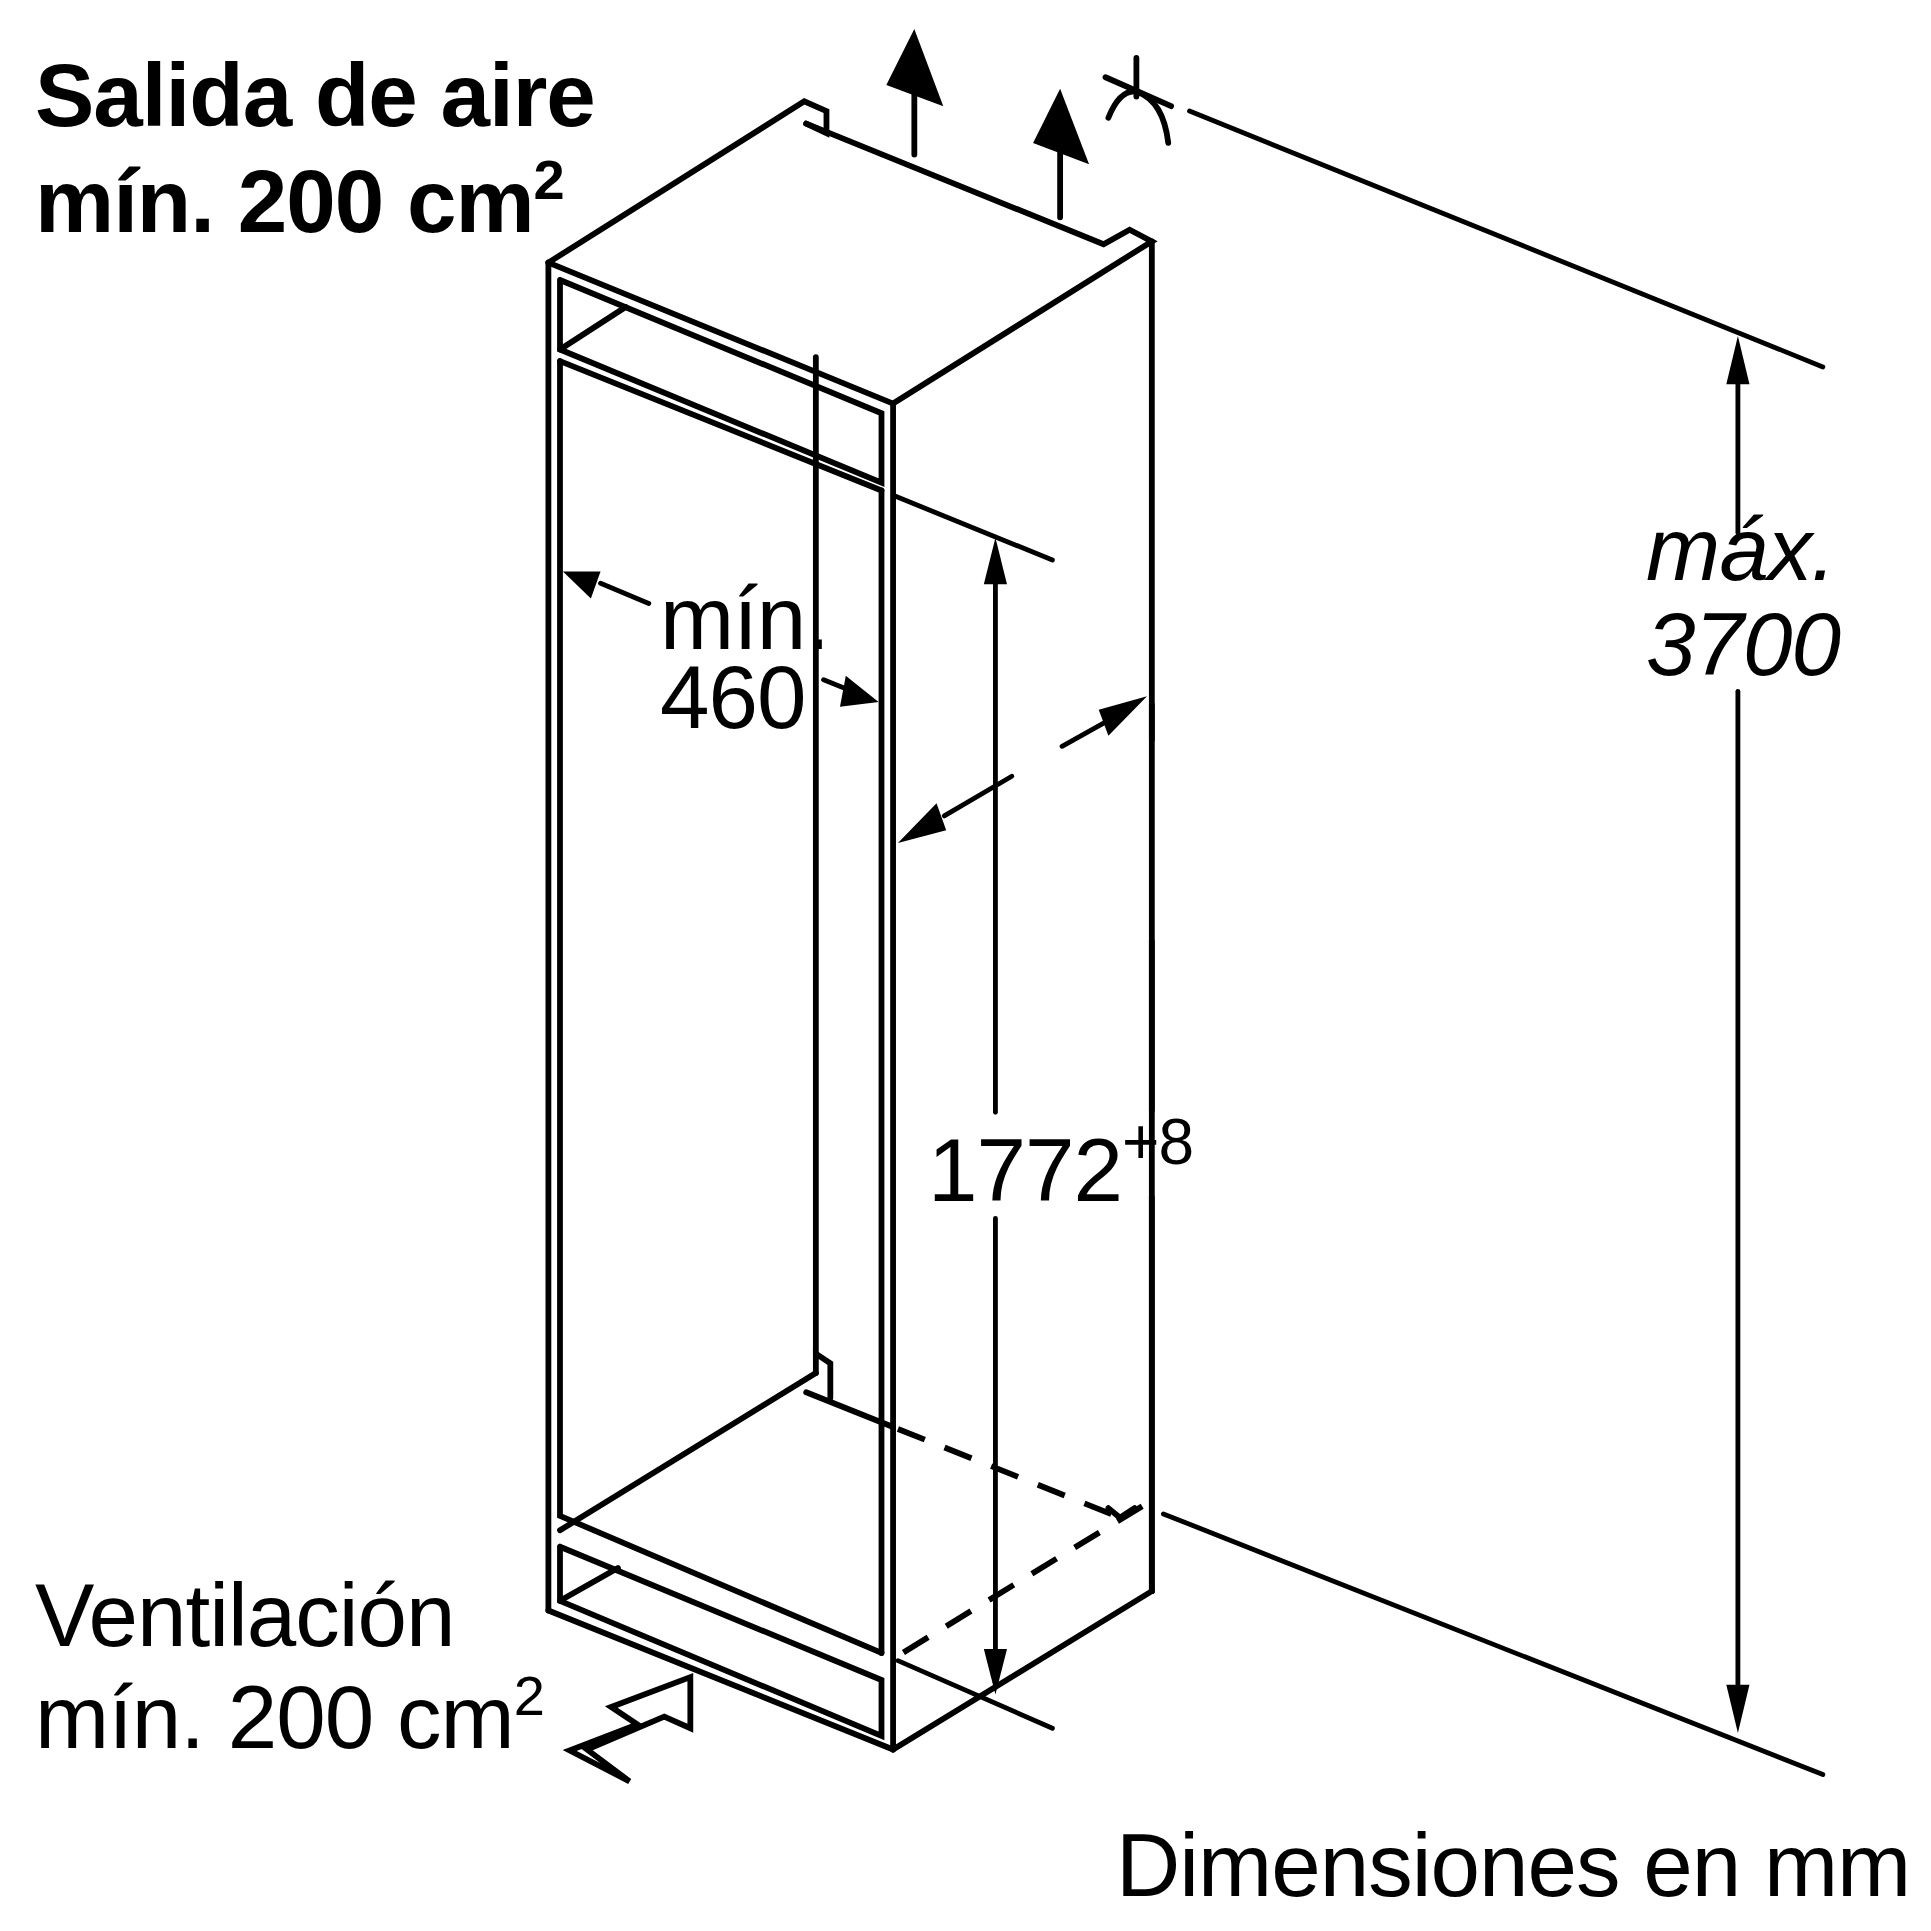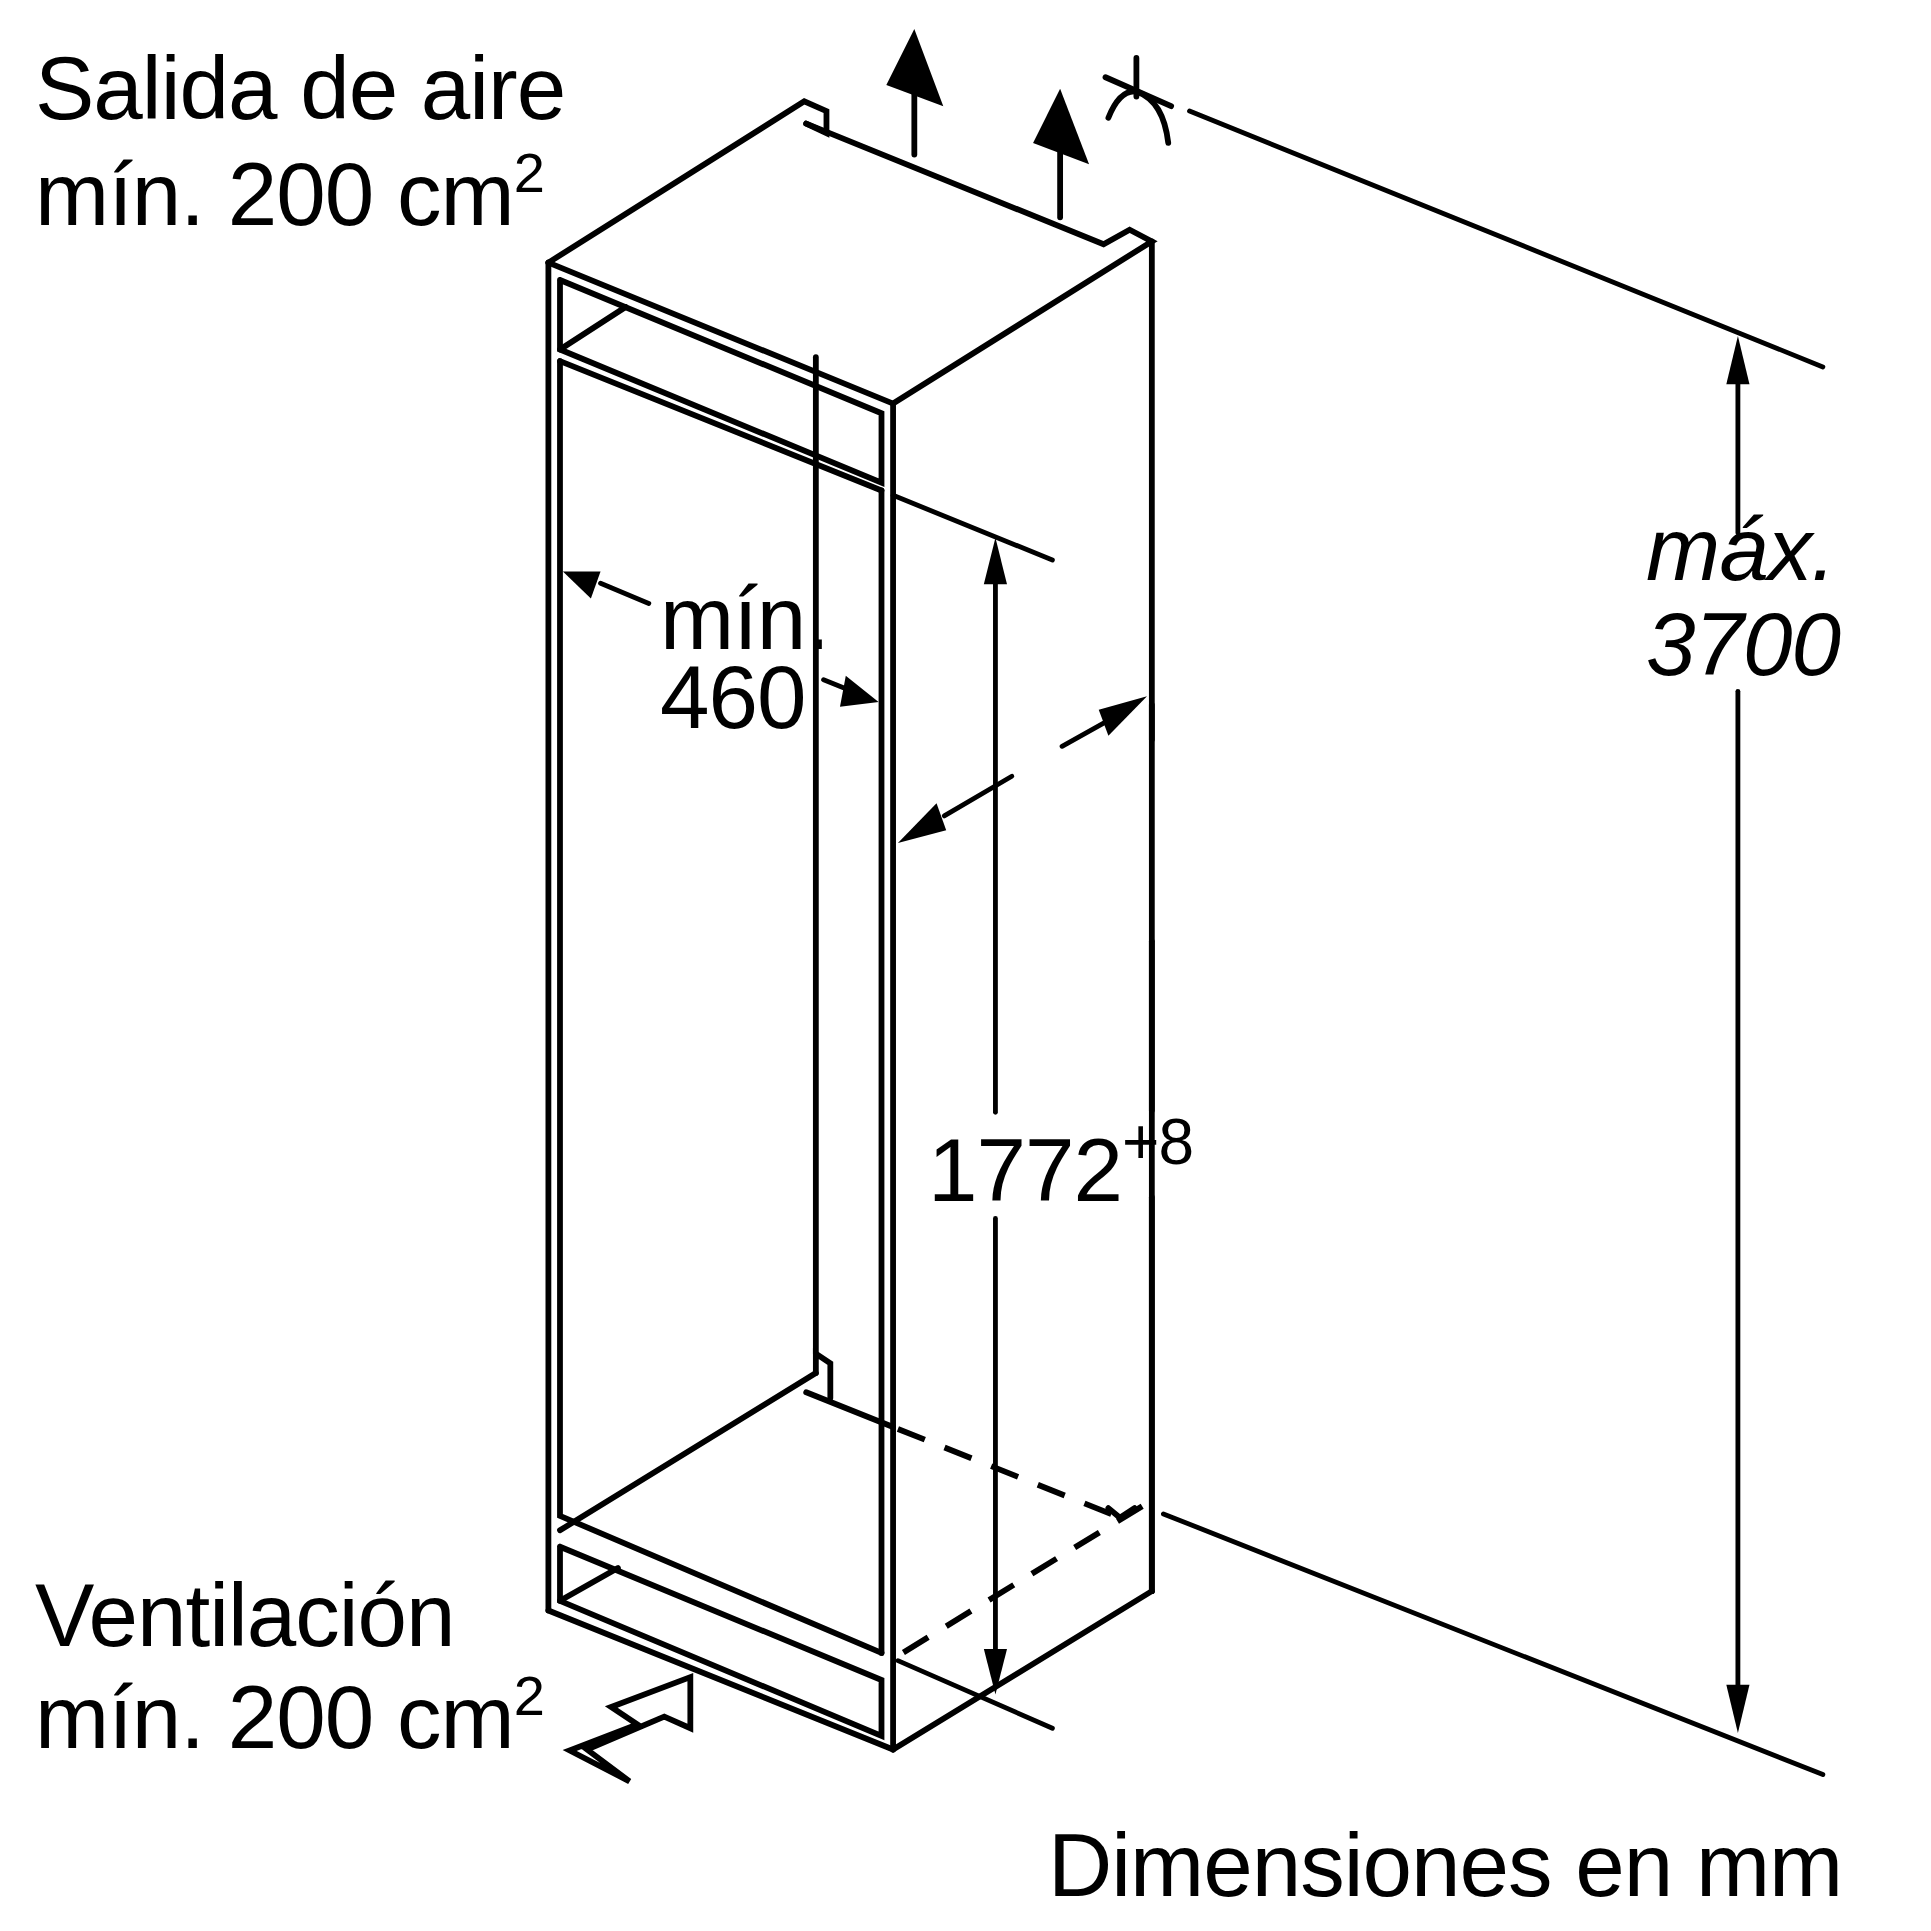--- a/index.html
+++ b/index.html
@@ -106,21 +106,21 @@
     <polygon class="head" points="1800,348 1788,398 1812,398"></polygon>
     <line class="thin" x1="1800" y1="716" x2="1800" y2="1745"></line>
     <polygon class="head" points="1800,1795 1788,1745 1812,1745"></polygon>
   </g>
 
   <g>
     <polygon class="ln" points="590,1813 660,1786 633,1768 715,1737 715,1790 688,1778 608,1812 652,1845 590,1813"></polygon>
   </g>
 </svg>
 
-<div class="label" style="left:35px; top:38px;">
+<div class="label" style="left:35px; top:45px;font-weight:bold;">
   <div>Salida de aire</div>
   <div style="margin-top:5.8px;"><span>mín. 200 cm</span><sup>2</sup></div>
 </div>
 
 <div class="label" style="left:660px; top:579px; line-height:79px;">
   <div>mín.</div>
   <div>460</div>
 </div>
 
 <div class="label" style="left:1025px; top:753px; line-height:97px;">
@@ -133,14 +133,14 @@
 <div class="label" style="left:1646px; top:502px; line-height:95px;font-style:italic;">
   <div>máx.</div>
   <div>3700</div>
 </div>
 
 <div class="label" style="left:35px; top:1564px; line-height:102px;">
   <div>Ventilación</div>
   <div><span>mín. 200 cm</span><sup>2</sup></div>
 </div>
 
-<div class="label" style="left:1048px; top:1815px;">Dimensiones en mm</div>
+<div class="label" style="left:1116px; top:1815px;">Dimensiones en mm</div>
 
 
 </body></html>

